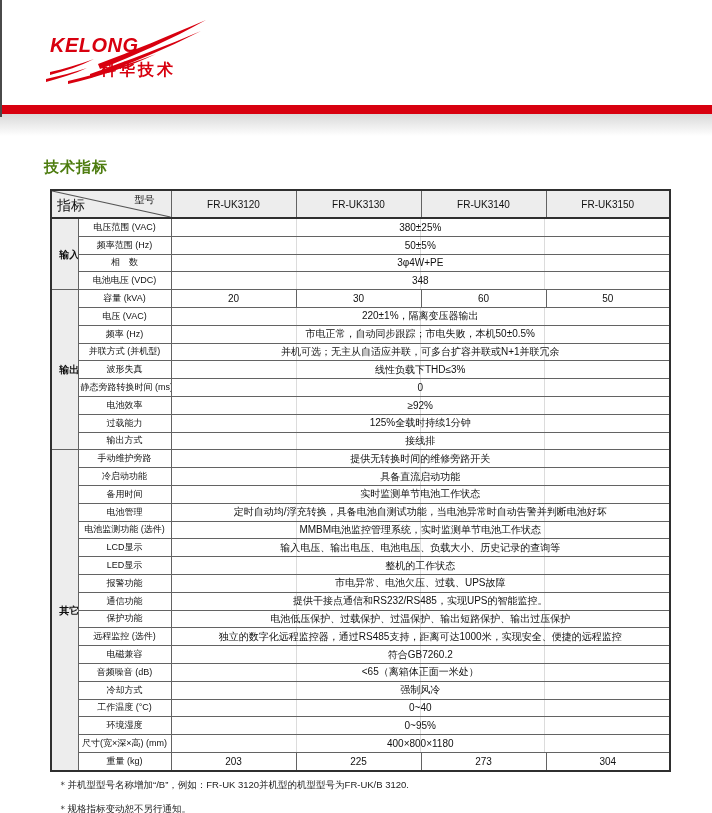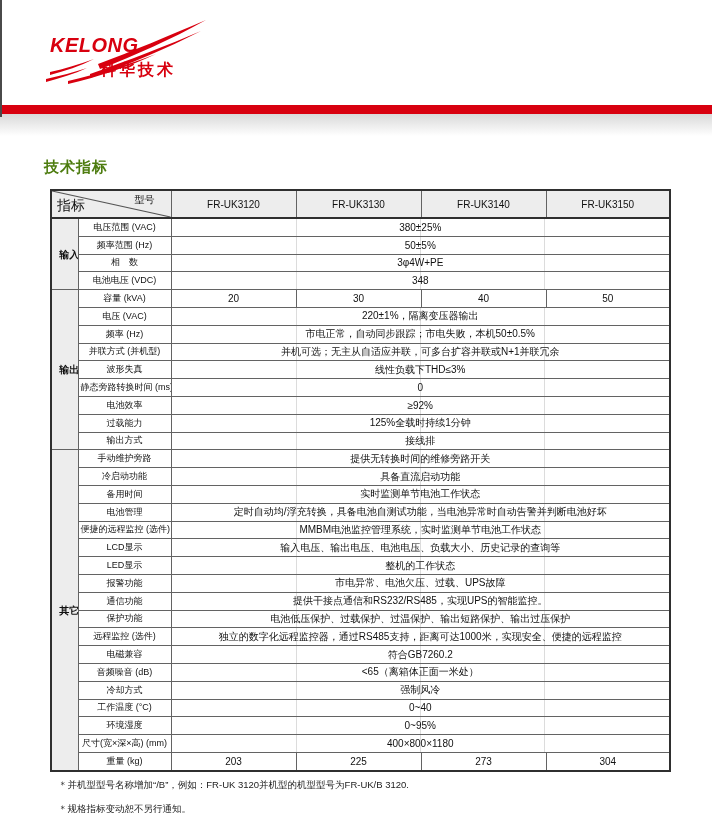--- a/index.html
+++ b/index.html
@@ -123,21 +123,21 @@
             <td class="lcell">电池电压 (VDC)</td>
             <td colspan="4" class="vcell merged">348</td>
           </tr>
           <tr>
             <td rowspan="9" class="gcell">
               <div class="vtext">输出特性</div>
             </td>
             <td class="lcell">容量 (kVA)</td>
             <td class="vcell">20</td>
             <td class="vcell">30</td>
-            <td class="vcell">40</td>
+            <td class="vcell">60</td>
             <td class="vcell">50</td>
           </tr>
           <tr>
             <td class="lcell">电压 (VAC)</td>
             <td colspan="4" class="vcell merged">220±1%，隔离变压器输出</td>
           </tr>
           <tr>
             <td class="lcell">频率 (Hz)</td>
             <td colspan="4" class="vcell merged">市电正常，自动同步跟踪；市电失败，本机50±0.5%</td>
           </tr>
@@ -178,21 +178,21 @@
           </tr>
           <tr>
             <td class="lcell">备用时间</td>
             <td colspan="4" class="vcell merged">实时监测单节电池工作状态</td>
           </tr>
           <tr>
             <td class="lcell">电池管理</td>
             <td colspan="4" class="vcell merged">定时自动均/浮充转换，具备电池自测试功能，当电池异常时自动告警并判断电池好坏</td>
           </tr>
           <tr>
-            <td class="lcell">便捷的远程监控 (选件)</td>
+            <td class="lcell">电池监测功能 (选件)</td>
             <td colspan="4" class="vcell merged">MMBM电池监控管理系统，实时监测单节电池工作状态</td>
           </tr>
           <tr>
             <td class="lcell">LCD显示</td>
             <td colspan="4" class="vcell merged">输入电压、输出电压、电池电压、负载大小、历史记录的查询等</td>
           </tr>
           <tr>
             <td class="lcell">LED显示</td>
             <td colspan="4" class="vcell merged">整机的工作状态</td>
           </tr>

